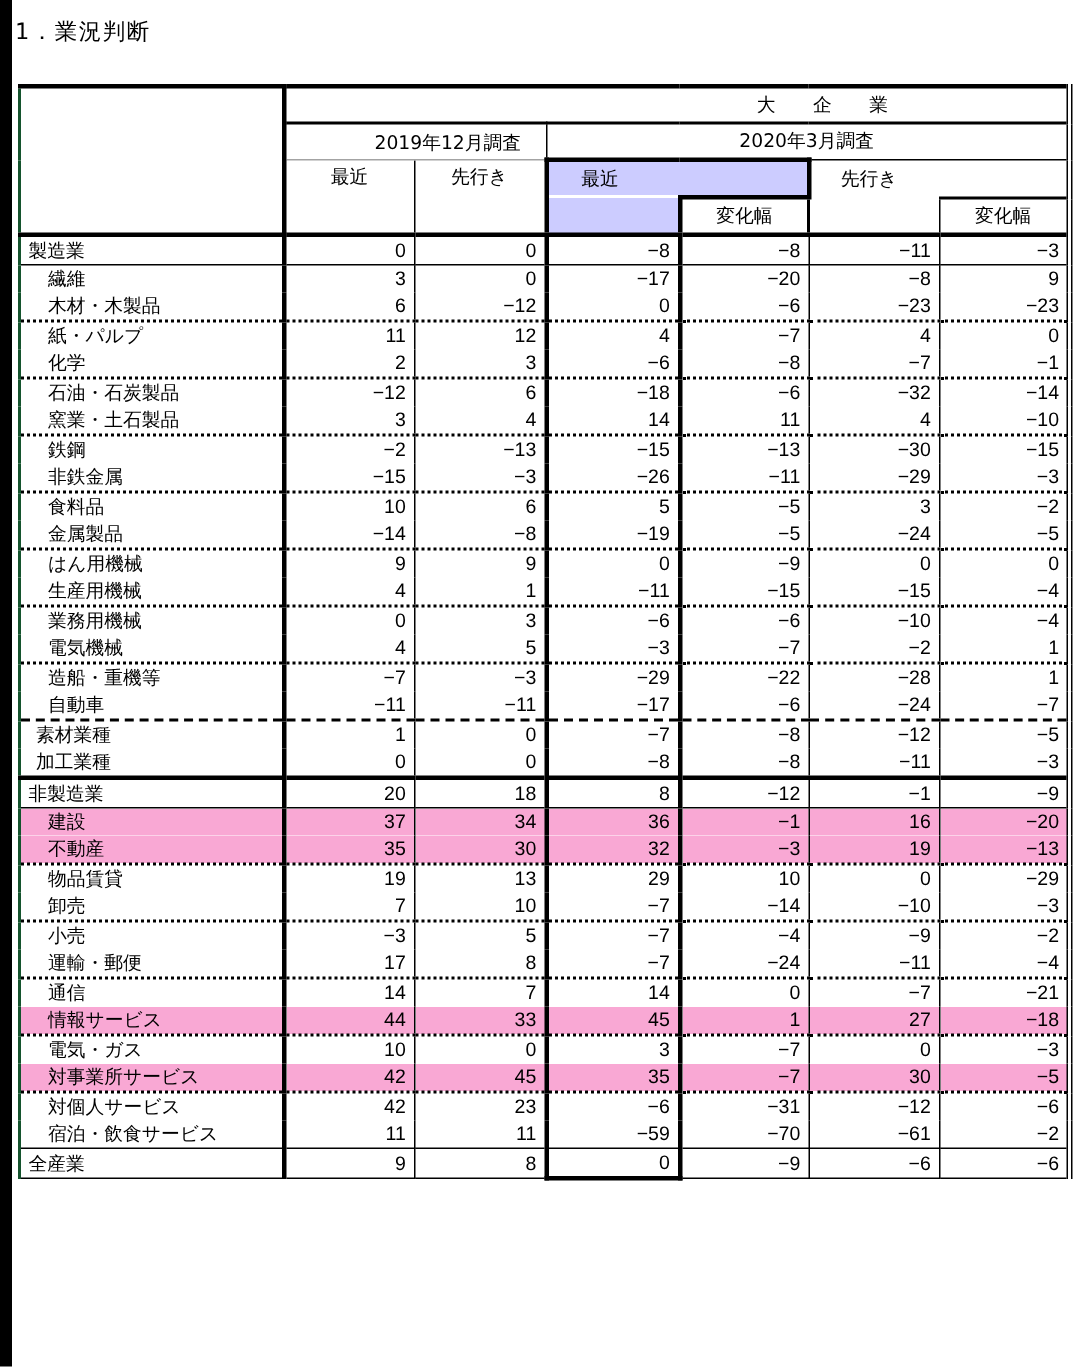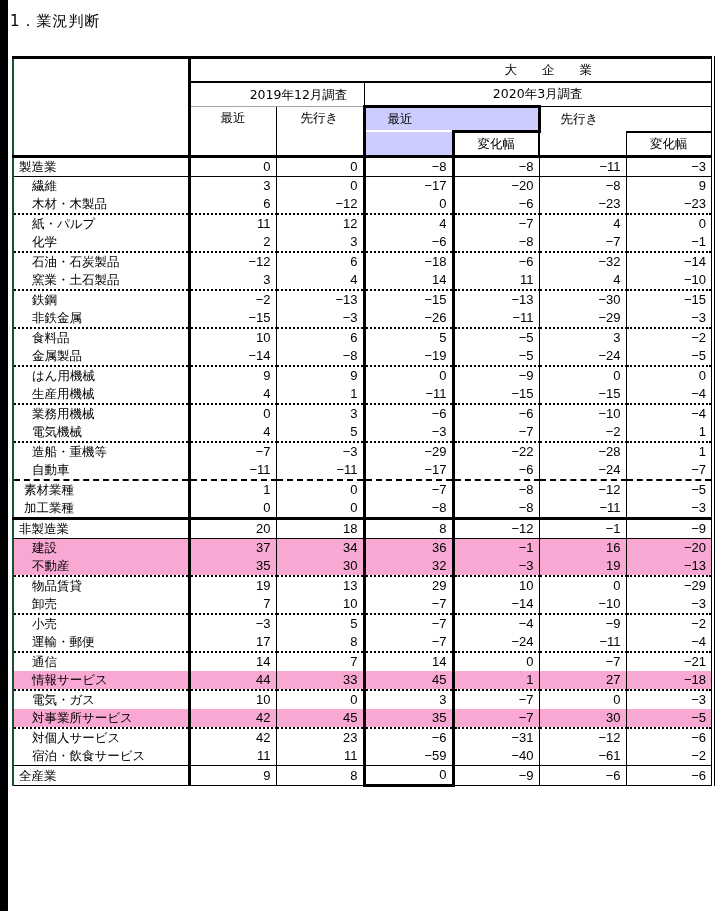--- a/index.html
+++ b/index.html
@@ -342,21 +342,21 @@
         <td class="num c3">−6</td>
         <td class="num c4">−31</td>
         <td class="num c5">−12</td>
         <td class="num c6">−6</td>
       </tr>
       <tr class="solid">
         <td class="lbl c0 ind1">宿泊・飲食サービス</td>
         <td class="num c1">11</td>
         <td class="num c2">11</td>
         <td class="num c3">−59</td>
-        <td class="num c4">−40</td>
+        <td class="num c4">−70</td>
         <td class="num c5">−61</td>
         <td class="num c6">−2</td>
       </tr>
       <tr class="solid">
         <td class="lbl c0">全産業</td>
         <td class="num c1">9</td>
         <td class="num c2">8</td>
         <td class="num c3" style="border-bottom: 3px solid rgb(0, 0, 0);">0</td>
         <td class="num c4">−9</td>
         <td class="num c5">−6</td>

